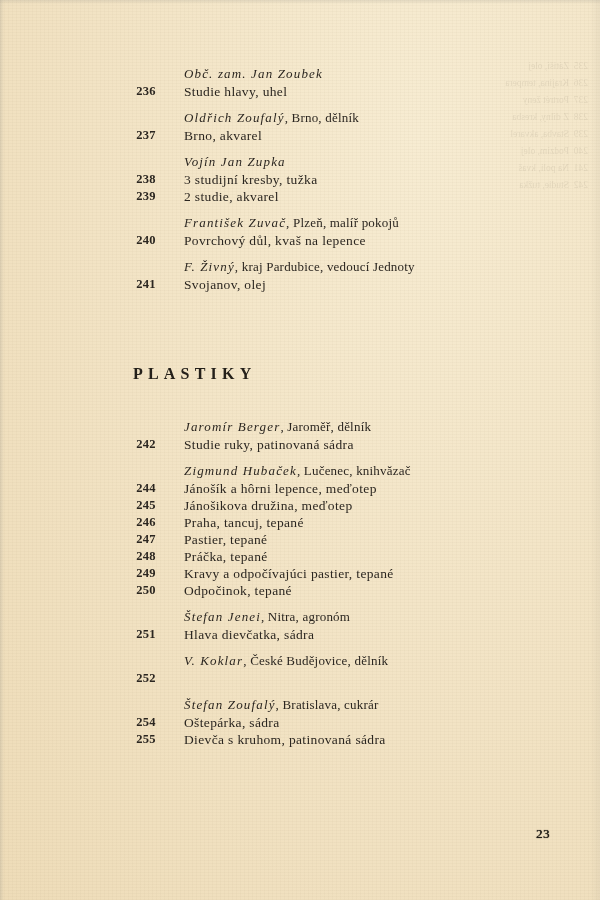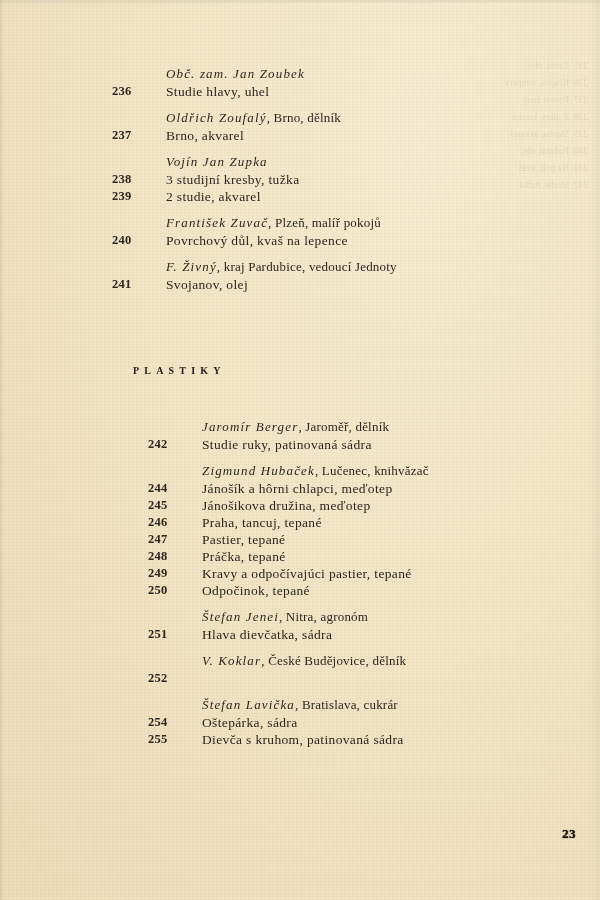--- a/index.html
+++ b/index.html
@@ -37,21 +37,21 @@
     font-family:"Liberation Serif","DejaVu Serif",serif;
     white-space:pre;
     filter:blur(.5px);
   }
 
   .page{position:absolute;inset:0;}
 
   
   .list{
     position:absolute;
-    left:0;top:62px;width:480px;
+    left:0;top:62px;width:480px;padding-left:18px;
   }
   .artist{
     margin:0;
     padding:3px 0 1px 166px;
     font-style:italic;
     font-size:13px;
     line-height:17px;
     letter-spacing:.45px;
     white-space:nowrap;
   }
@@ -59,47 +59,47 @@
   .artist .rest{font-style:normal;letter-spacing:.2px;font-family:Liberation Serif, serif;}
   .entry{
     margin:0;
     height:17px;
     line-height:17px;
     font-size:13.5px;
     white-space:nowrap;
     position:relative;
   }
   .entry .num{
-    position:absolute;left:112px;width:64px;
-    text-align:left;
+    position:absolute;left:96px;width:64px;
+    text-align:center;
     font-weight:700;
     font-size:12.5px;
     letter-spacing:.3px;
   }
   .entry .ttl{
     position:absolute;left:166px;
     letter-spacing:.35px;
   }
   .grp{margin-bottom:6px;}
 
   .section-heading{
     position:absolute;
     left:133px;
     top:365px;
-    font-size:10px;
+    font-size:16px;
     font-weight:700;
     letter-spacing:5.2px;
     color:#24201a;
     text-align:right;
   }
 
   .folio{
     position:absolute;
-    right:24px;bottom:58px;
-    font-weight:700;
+    right:50px;bottom:58px;
+    font-weight:400;
     font-size:13px;
     letter-spacing:.5px;
     color:#1d1a15;
     text-shadow:0 0 1.1px rgba(35,30,22,.95),.35px 0 .6px rgba(35,30,22,.6);
   }
 </style>
 </head>
 <body>
 
 <div class="paper"></div>
@@ -152,33 +152,33 @@
         <div class="artist"><span class="nm">F. Živný</span><span class="rest">, kraj Pardubice, vedoucí Jednoty</span></div>
         <div class="entry">
           <span class="num">241</span>
           <span class="ttl">Svojanov, olej</span>
         </div>
       </div>
     </div>
 
   <div class="section-heading">PLASTIKY</div>
 
-  <div class="list" id="list-bottom" style="top:415px;margin-left:36px;">
+  <div class="list" id="list-bottom" style="top:415px;">
       <div class="grp">
         <div class="artist"><span class="nm">Jaromír Berger</span><span class="rest">, Jaroměř, dělník</span></div>
         <div class="entry">
           <span class="num">242</span>
           <span class="ttl">Studie ruky, patinovaná sádra</span>
         </div>
       </div>
       <div class="grp">
         <div class="artist"><span class="nm">Zigmund Hubaček</span><span class="rest">, Lučenec, knihvăzač</span></div>
         <div class="entry">
           <span class="num">244</span>
-          <span class="ttl">Jánošík a hôrni chlapci, meďotep</span>
+          <span class="ttl">Jánošík a hôrni lepence, meďotep</span>
         </div>
         <div class="entry">
           <span class="num">245</span>
           <span class="ttl">Jánošikova družina, meďotep</span>
         </div>
         <div class="entry">
           <span class="num">246</span>
           <span class="ttl">Praha, tancuj, tepané</span>
         </div>
         <div class="entry">
@@ -205,21 +205,21 @@
           <span class="ttl">Hlava dievčatka, sádra</span>
         </div>
       </div>
       <div class="grp">
         <div class="artist"><span class="nm">V. Koklar</span><span class="rest">, České Budějovice, dělník</span></div>
         <div class="entry">
           <span class="num">252</span>
         </div>
       </div>
       <div class="grp">
-        <div class="artist"><span class="nm">Štefan Lavička</span><span class="rest">, Bratislava, cukrár</span></div>
+        <div class="artist"><span class="nm">Štefan Zoufalý</span><span class="rest">, Bratislava, cukrár</span></div>
         <div class="entry">
           <span class="num">254</span>
           <span class="ttl">Oštepárka, sádra</span>
         </div>
         <div class="entry">
           <span class="num">255</span>
           <span class="ttl">Dievča s kruhom, patinovaná sádra</span>
         </div>
       </div>
     </div>

